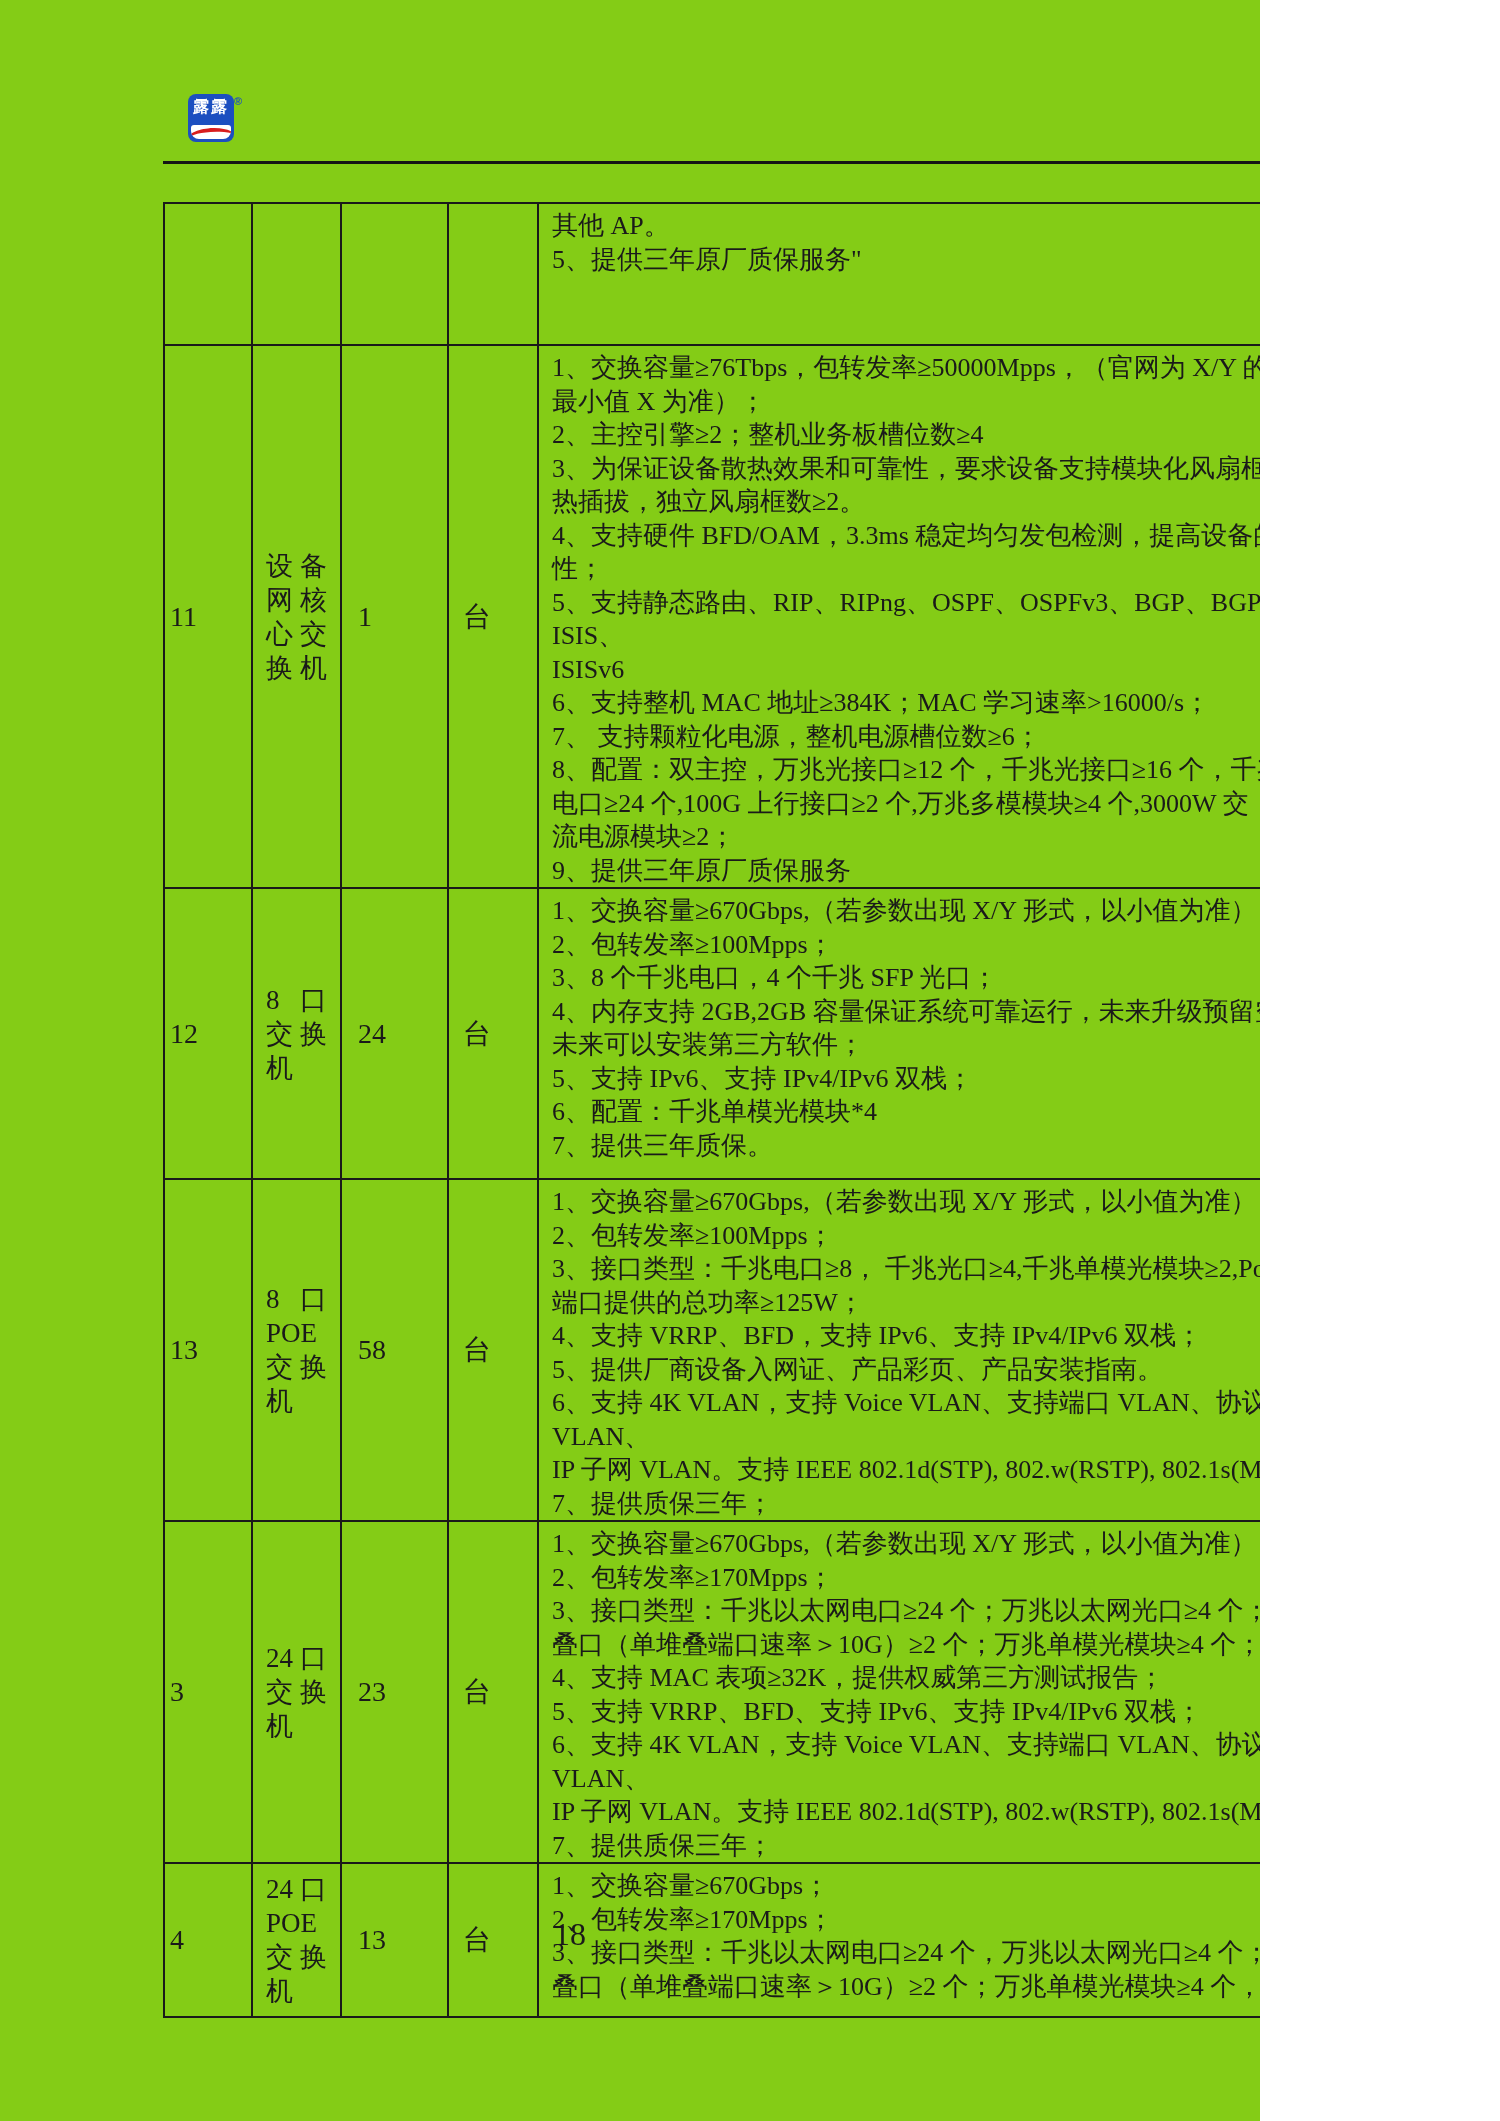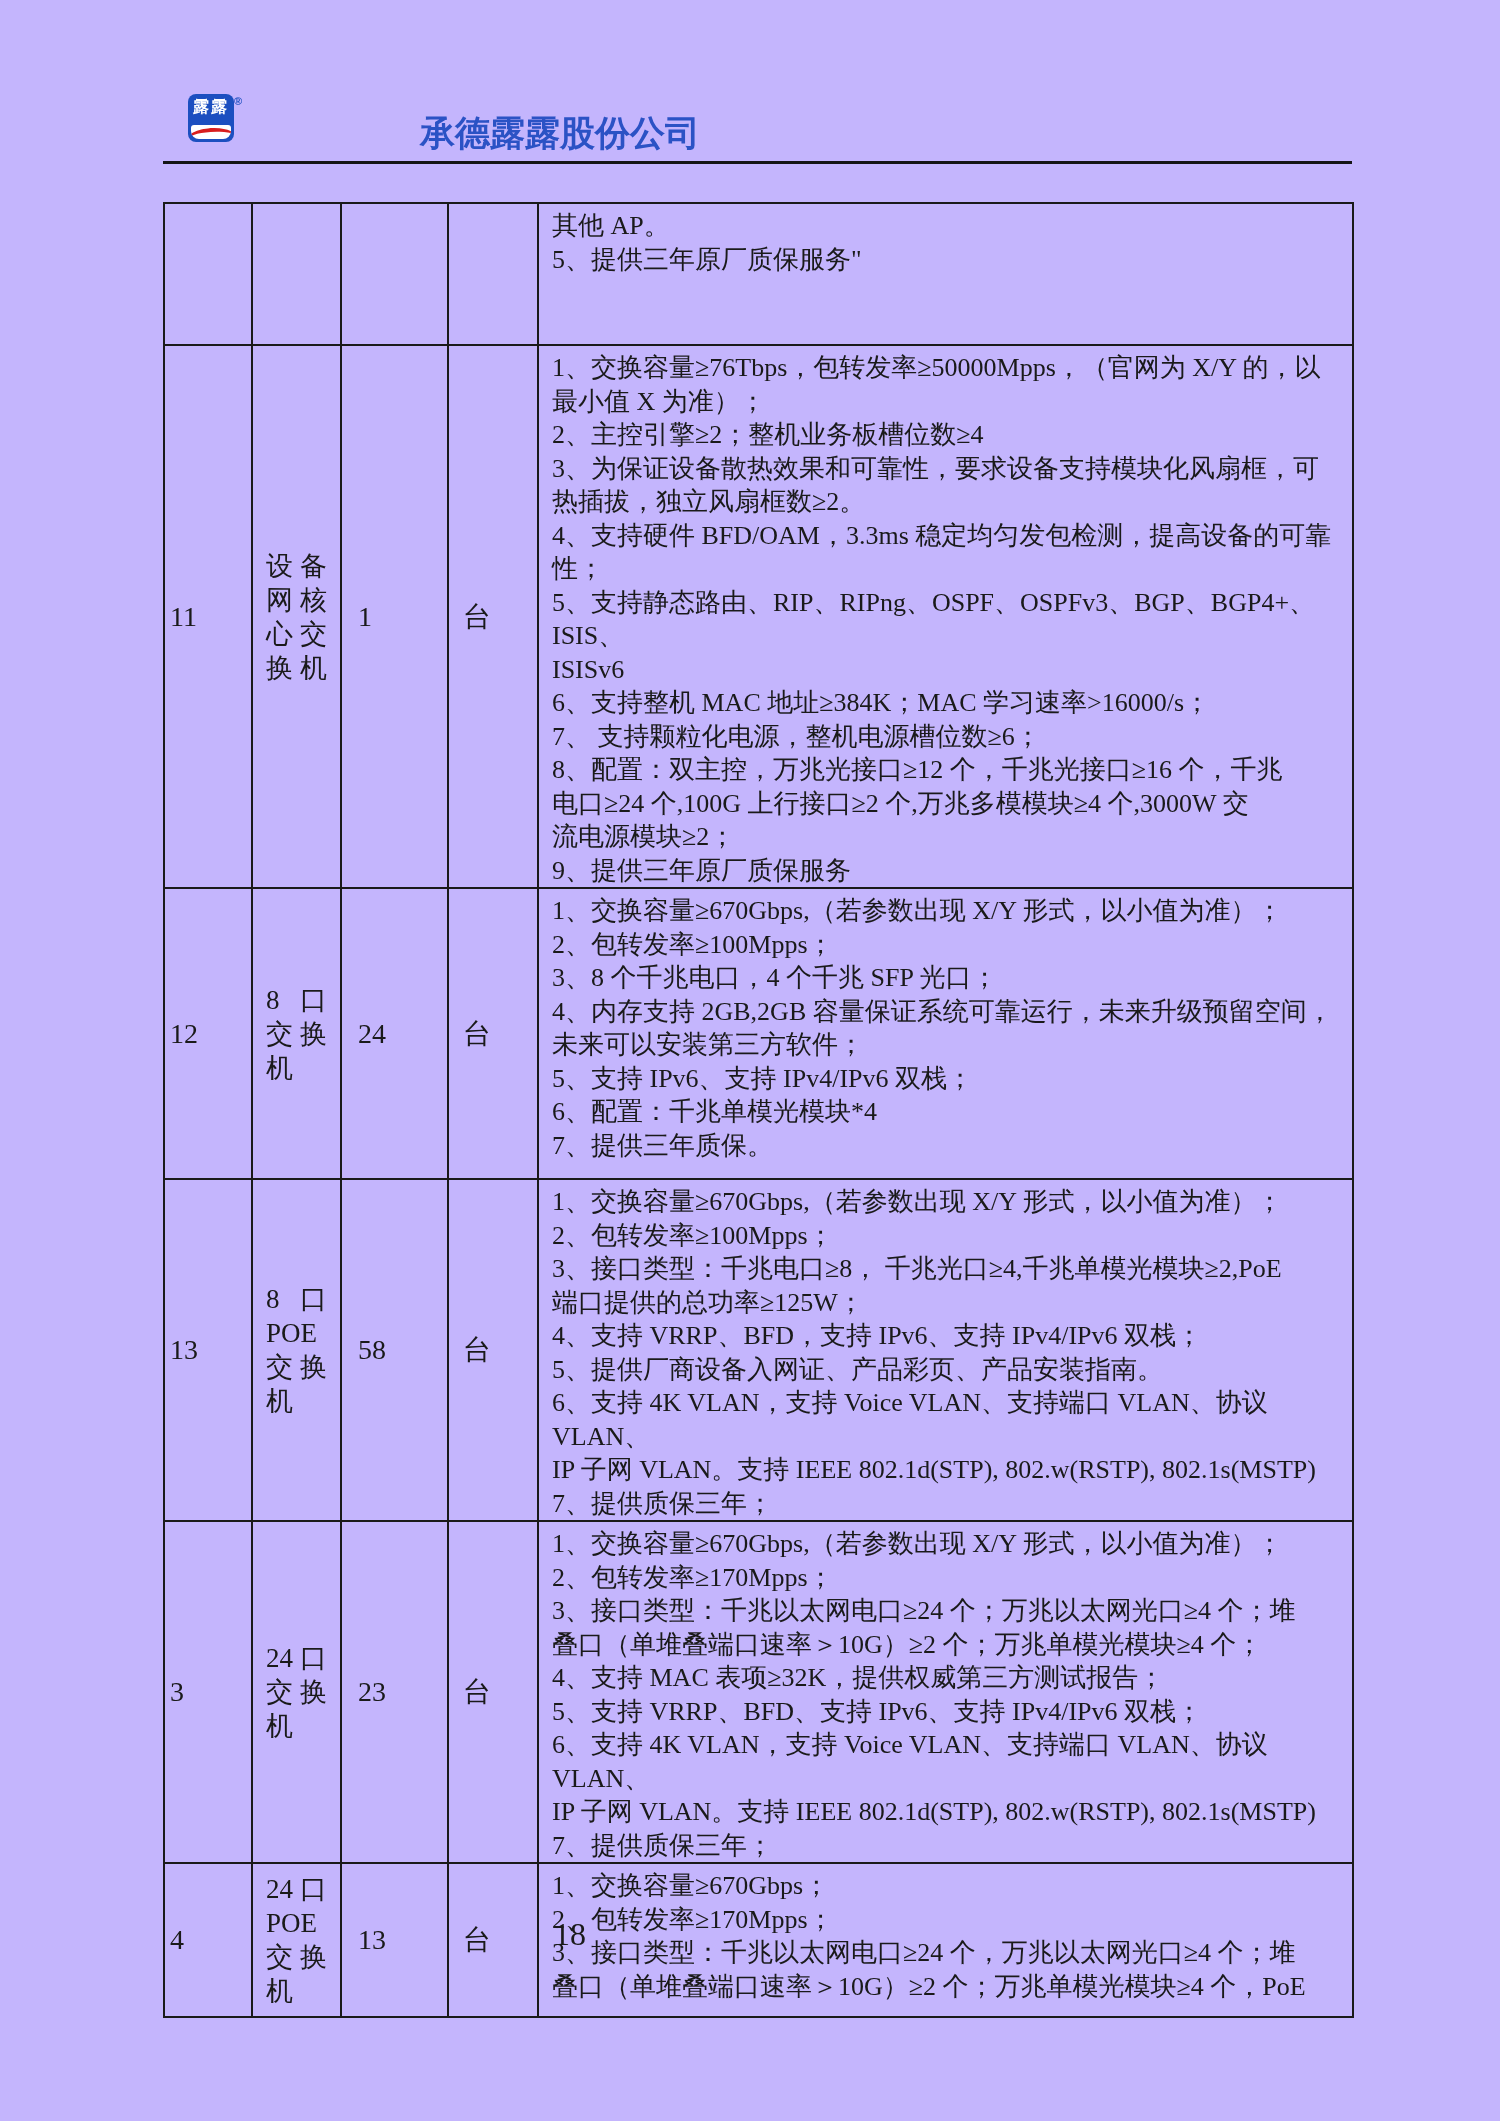--- a/index.html
+++ b/index.html
@@ -1,17 +1,17 @@
 <!DOCTYPE html>
 <html><head>
 <meta charset="utf-8">
 <style>
   html,body{margin:0;padding:0;background:#ffffff;}
   .page{
-    position:relative;width:1500px;height:2121px;background:#c4b5fd;
+    position:relative;width:1260px;height:2121px;background:#84cc16;
     font-family:"Liberation Serif","DejaVu Serif",serif;color:#1a1a1a;
     overflow:hidden;
   }
   
   .logo{position:absolute;left:188px;top:94px;width:46px;height:64px;}
   .logo-box{position:relative;width:46px;height:48px;background:#1c4fc0;border-radius:8px;
     color:#fff;text-align:center;font-weight:bold;font-size:16px;line-height:26px;letter-spacing:2px;}
   .logo-band{position:absolute;left:3px;bottom:3px;right:3px;height:14px;background:#fff;border-radius:3px 3px 8px 8px;overflow:hidden;}
   .logo-swoosh{position:absolute;left:-4px;top:3px;width:48px;height:16px;
     border-top:4px solid #d81e1e;border-radius:50%;transform:rotate(-4deg);}
@@ -52,21 +52,20 @@
 
   <div class="logo">
     <div class="logo-box">
       <span>露露</span>
       <span class="logo-reg">®</span>
       <div class="logo-band">
         <div class="logo-swoosh"></div>
       </div>
     </div>
   </div>
-  <div class="doc-title">承德露露股份公司</div>
   <div class="header-rule"></div>
 
   <table class="spec-table">
     <colgroup>
       <col style="width:88px">
         <col style="width:89px">
         <col style="width:107px">
       <col style="width:90px">
         <col style="width:815px">
     </colgroup>

